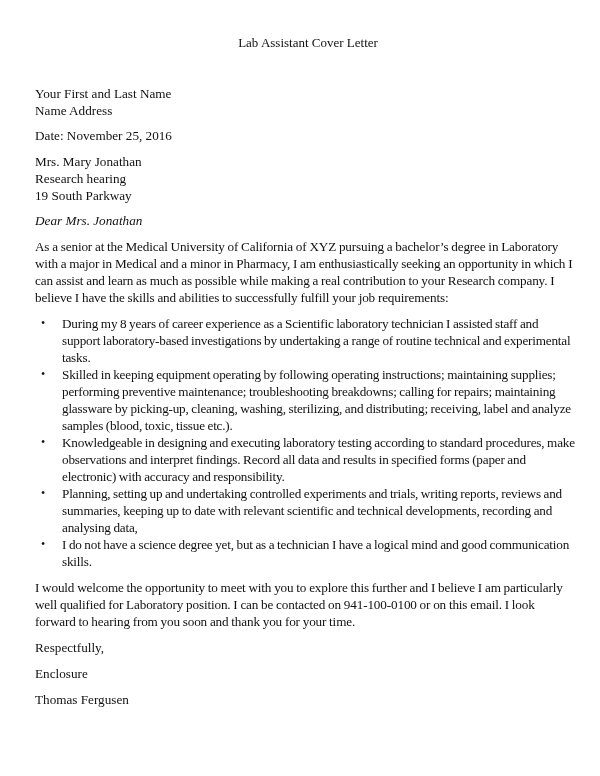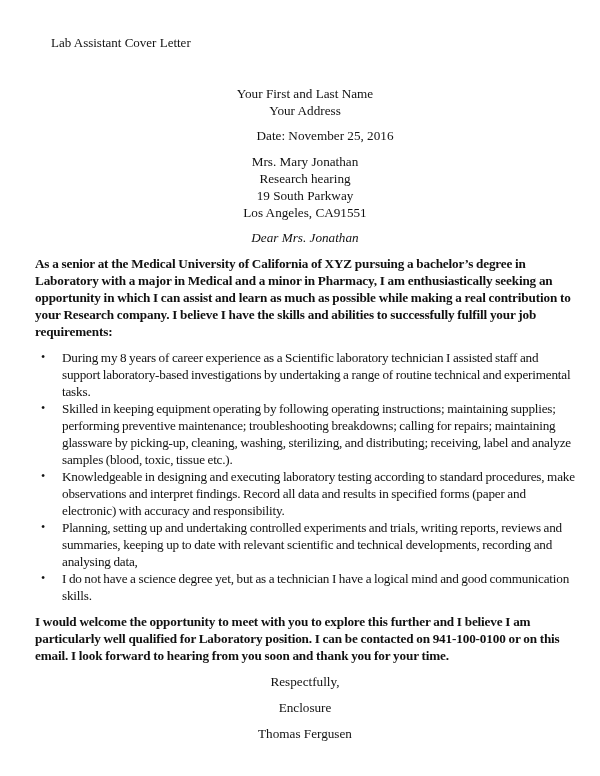--- a/index.html
+++ b/index.html
@@ -2,49 +2,48 @@
 <html><head>
   <meta charset="utf-8">
   <style>
     html, body { margin: 0; padding: 0; background: #ffffff; }
     body {
       width: 600px; height: 776px; overflow: hidden; position: relative;
       font-family: "Liberation Serif", "DejaVu Serif", serif;
       color: #111111; font-size: 13.2px; line-height: 17px;
     }
     .page { position: absolute; left: 35px; top: 34px; width: 540px; }
-    .title { margin: 0 0 34px 16px; font-size: 13px; }
-    .block { margin: 0 0 8px 0; text-align: center; }
+    .title { margin: 0 0 34px 6px; font-size: 13px; text-align: center; }
+    .block { margin: 0 0 8px 0; }
     .block div { white-space: nowrap; }
-    .para { margin: 0 0 9px 0; letter-spacing: -0.15px; word-spacing: -0.3px; font-weight: bold; }
+    .para { margin: 0 0 9px 0; letter-spacing: -0.15px; word-spacing: -0.3px; }
     ul.bullets { margin: 0 0 9px 0; padding: 0 0 0 27px; list-style: none; }
     ul.bullets li { position: relative; margin: 0; letter-spacing: -0.2px; word-spacing: -0.4px; }
     ul.bullets li .dot {
       position: absolute; left: -21px; top: 0; font-size: 12px;
     }
-    .sig { margin: 0 0 9px 0; text-align: center; }
+    .sig { margin: 0 0 9px 0; }
   </style>
 </head>
 <body>
 
 <div class="page">
   <div class="title">Lab Assistant Cover Letter</div>
 
   <div class="block">
     <div>Your First and Last Name</div>
-    <div>Your Address</div>
+    <div>Name Address</div>
   </div>
 
-  <div class="block" style="margin-bottom:9px;margin-left:40px;">Date: November 25, 2016</div>
+  <div class="block" style="margin-bottom:9px;">Date: November 25, 2016</div>
 
   <div class="block">
     <div>Mrs. Mary Jonathan</div>
     <div>Research hearing</div>
     <div>19 South Parkway</div>
-    <div>Los Angeles, CA91551</div>
   </div>
 
   <div class="block" style="margin-bottom:9px;font-style:italic;">Dear Mrs. Jonathan</div>
 
   <p class="para">As a senior at the Medical University of California of XYZ pursuing a bachelor’s degree in Laboratory with a major in Medical and a minor in Pharmacy, I am enthusiastically seeking an opportunity in which I can assist and learn as much as possible while making a real contribution to your Research company.  I believe I have the skills and abilities to successfully fulfill your job requirements:</p>
 
   <ul class="bullets">
     <li><span class="dot">•</span><span>During my 8 years of career experience as a Scientific laboratory technician I assisted staff and support laboratory-based investigations by undertaking a range of routine technical and experimental tasks.</span></li>
     <li><span class="dot">•</span><span>Skilled in keeping equipment operating by following operating instructions; maintaining supplies; performing preventive maintenance; troubleshooting breakdowns; calling for repairs; maintaining glassware by picking-up, cleaning, washing, sterilizing, and distributing; receiving, label and analyze samples (blood, toxic, tissue etc.).</span></li>
     <li><span class="dot">•</span><span>Knowledgeable in designing and executing laboratory testing according to standard procedures, make observations and interpret findings. Record all data and results in specified forms (paper and electronic) with accuracy and responsibility.</span></li>

